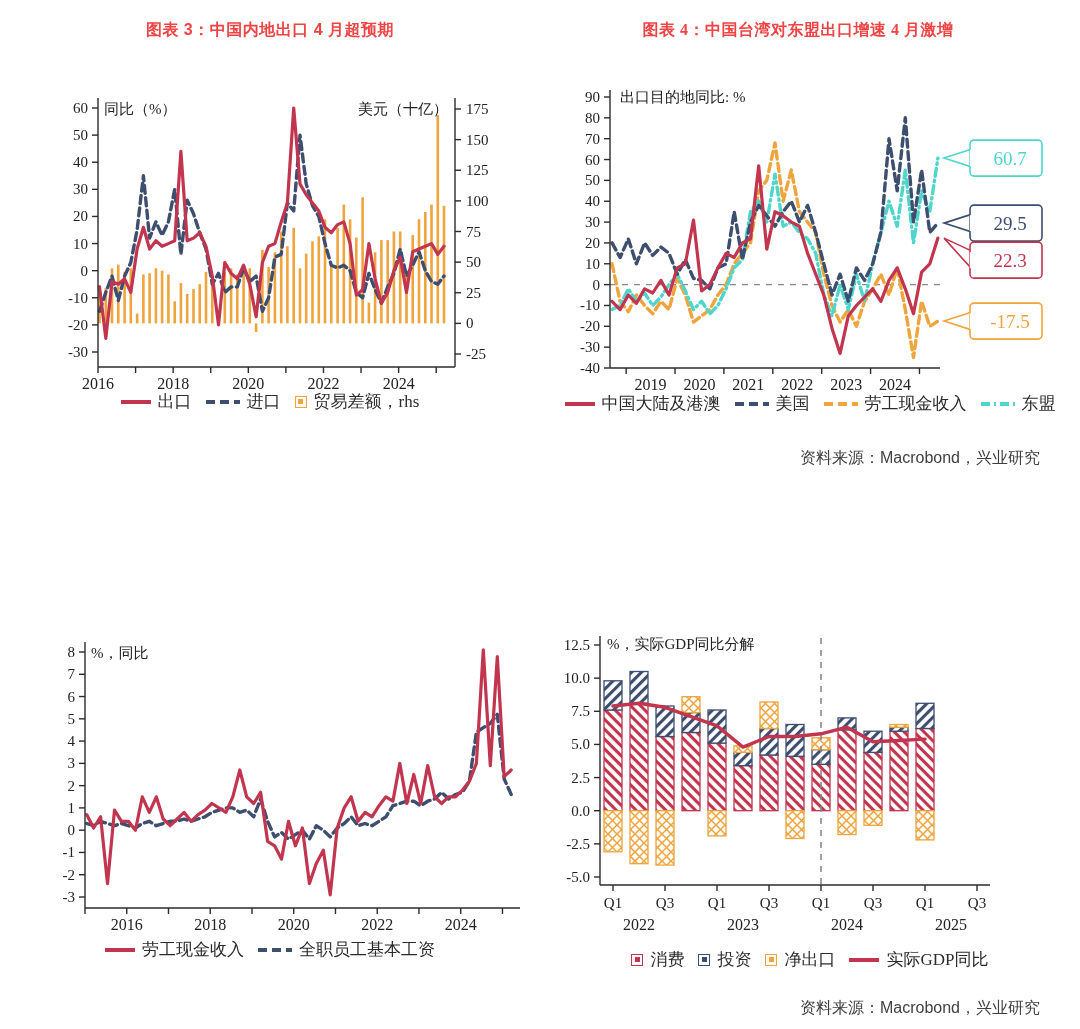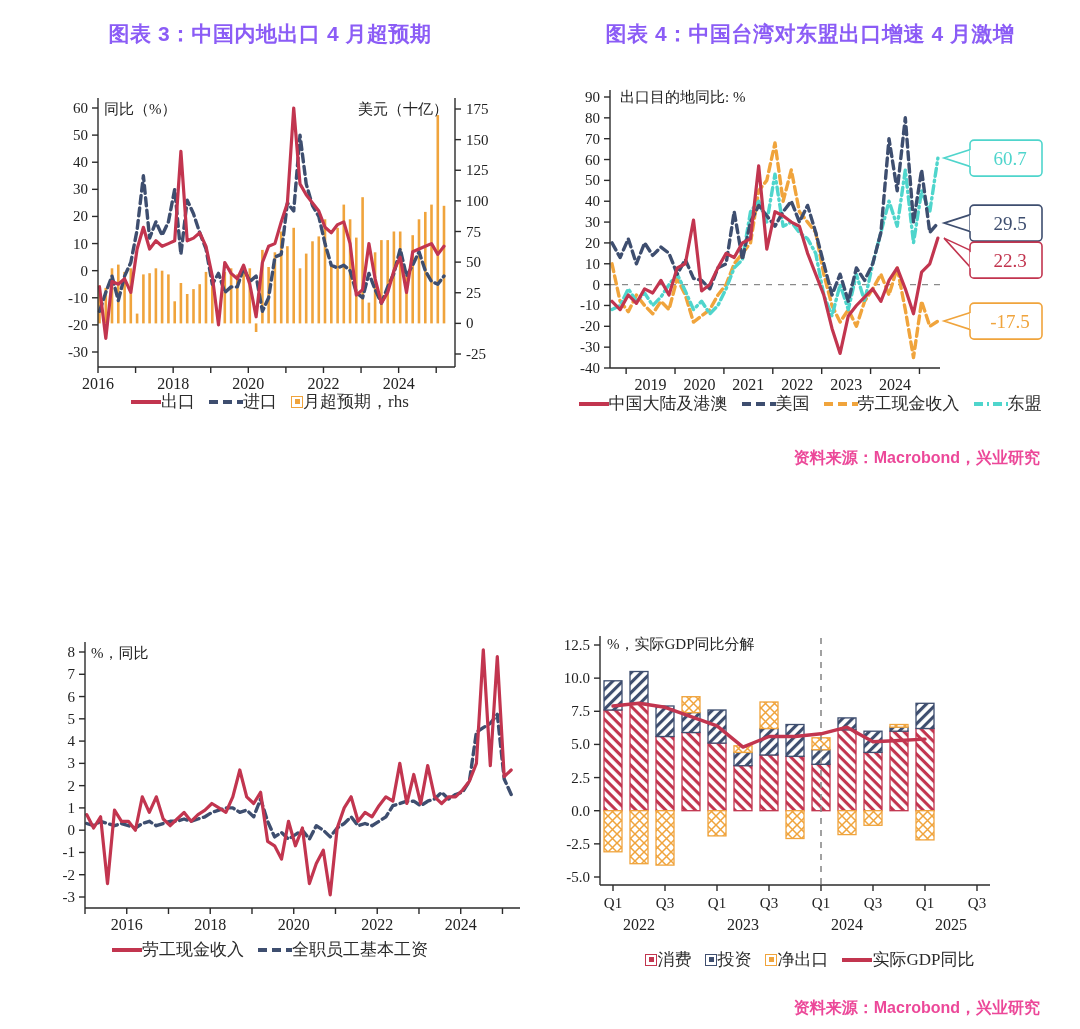--- a/index.html
+++ b/index.html
@@ -1,36 +1,36 @@
 <!DOCTYPE html>
 <html><head>
 <meta charset="utf-8">
 <style>
   html,body{margin:0;padding:0;background:#fff;}
   #page{position:relative;width:1080px;height:1029px;background:#fff;overflow:hidden;
         font-family:"Liberation Sans",sans-serif;}
-  .chart-title{position:absolute;width:540px;text-align:center;font-size:21px;font-weight:bold;
-        color:#8b5cf6;letter-spacing:0.5px;}
+  .chart-title{position:absolute;width:540px;text-align:center;font-size:16px;font-weight:bold;
+        color:#ef4444;letter-spacing:0.5px;}
   .legend-row{position:absolute;width:540px;display:flex;justify-content:center;align-items:center;}
-  .lg-item{display:inline-flex;align-items:center;gap:0;margin:0 7px;}
+  .lg-item{display:inline-flex;align-items:center;gap:7px;margin:0 7px;}
   .lg-line{width:30px;height:4px;display:inline-block;}
   .lg-dash{width:34px;height:4px;display:inline-block;}
   .lg-sq{width:12px;height:12px;border:1.8px solid;display:inline-flex;align-items:center;justify-content:center;background:#fff;box-sizing:border-box;}
   .lg-sq span{width:5px;height:5px;display:block;}
   .lg-label{font-family:"Liberation Serif",serif;font-size:17px;color:#2b2b2b;white-space:nowrap;}
-  .source-note{position:absolute;right:40px;font-size:16px;color:#ec4899;font-weight:bold;}
+  .source-note{position:absolute;right:40px;font-size:16px;color:#404040;}
   svg{position:absolute;overflow:visible;}
 </style>
 </head>
 <body>
 
 <div id="page">
 
   <div class="chart-title" style="left:0;top:20px;">图表 3：中国内地出口 4 月超预期</div>
-  <div class="chart-title" style="left:540px;top:20px;">图表 4：中国台湾对东盟出口增速 4 月激增</div>
+  <div class="chart-title" style="left:528px;top:20px;font-family:Liberation Serif, serif;">图表 4：中国台湾对东盟出口增速 4 月激增</div>
 
   <svg id="svg-c3" style="left:20px;top:78px;" width="520" height="315">
       <rect x="78.2" y="207.4" width="2.6" height="38.0" fill="#F0A43C"></rect>
       <rect x="84.5" y="209.9" width="2.6" height="35.5" fill="#F0A43C"></rect>
       <rect x="90.7" y="190.3" width="2.6" height="55.1" fill="#F0A43C"></rect>
       <rect x="97.0" y="186.6" width="2.6" height="58.8" fill="#F0A43C"></rect>
       <rect x="103.3" y="193.9" width="2.6" height="51.5" fill="#F0A43C"></rect>
       <rect x="109.5" y="190.3" width="2.6" height="55.1" fill="#F0A43C"></rect>
       <rect x="115.8" y="235.6" width="2.6" height="9.8" fill="#F0A43C"></rect>
       <rect x="122.1" y="196.4" width="2.6" height="49.0" fill="#F0A43C"></rect>
@@ -217,21 +217,21 @@
         <span class="lg-label">出口</span>
       </span>
       <span class="lg-item">
         <span class="lg-dash" style="background: repeating-linear-gradient(90deg, rgb(62, 78, 111) 0px, rgb(62, 78, 111) 9px, transparent 9px, transparent 14px);"></span>
         <span class="lg-label">进口</span>
       </span>
       <span class="lg-item">
         <span class="lg-sq" style="border-color: rgb(240, 164, 60);">
           <span style="background: rgb(240, 164, 60);"></span>
         </span>
-        <span class="lg-label">月超预期，rhs</span>
+        <span class="lg-label">贸易差额，rhs</span>
       </span>
     </div>
   <div class="legend-row" id="legend-c4" style="left:540px;top:392px;">
       <span class="lg-item">
         <span class="lg-line" style="background: rgb(194, 53, 79);"></span>
         <span class="lg-label">中国大陆及港澳</span>
       </span>
       <span class="lg-item">
         <span class="lg-dash" style="background: repeating-linear-gradient(90deg, rgb(62, 78, 111) 0px, rgb(62, 78, 111) 9px, transparent 9px, transparent 14px);"></span>
         <span class="lg-label">美国</span>

